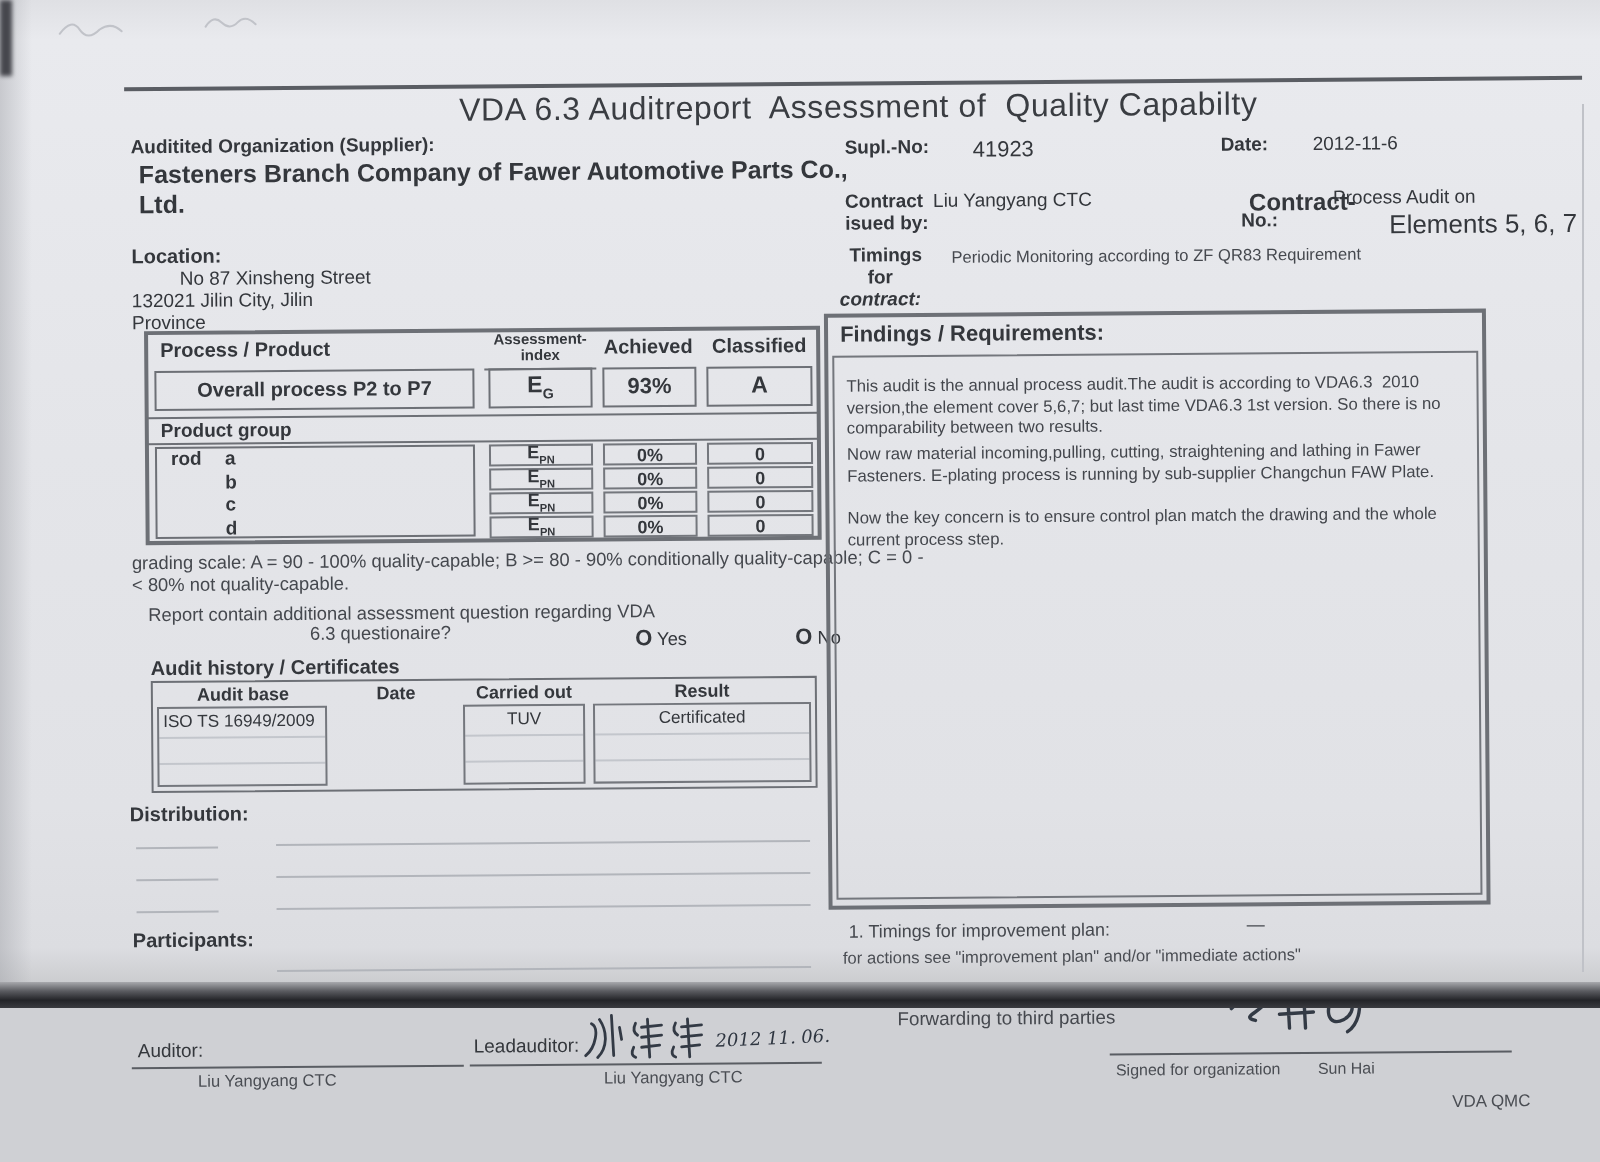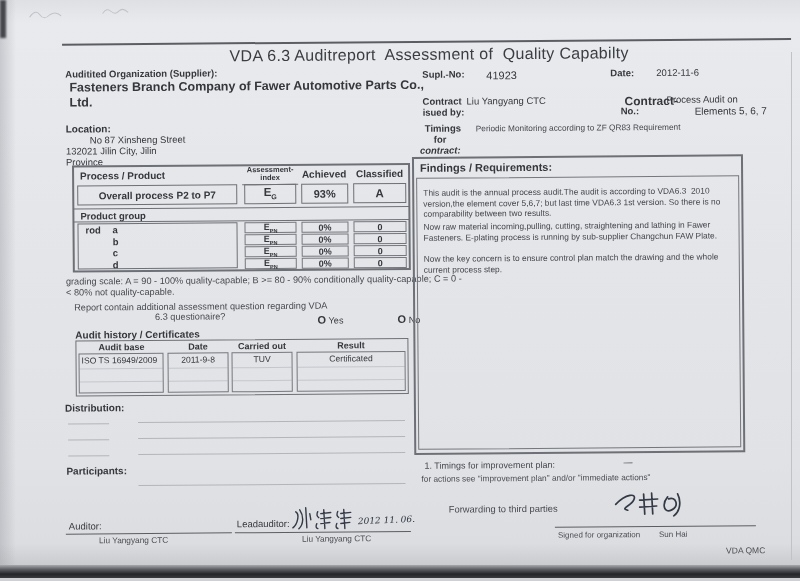--- a/index.html
+++ b/index.html
@@ -1,18 +1,18 @@
 <!DOCTYPE html>
 <html><head>
 <meta charset="utf-8">
 <style>
   * { margin:0; padding:0; box-sizing:border-box; }
   html,body { width:800px; height:581px; overflow:hidden; }
   body { font-family:"Liberation Sans", sans-serif; background:#cfd0d4; }
-  .scan { position:relative; width:800px; height:578px;
+  .scan { position:relative; width:800px; height:504px;
           background:linear-gradient(180deg,#dfe0e4 0%, #e9eaee 4%, #e4e5e9 45%, #e1e2e6 80%, #dcdde1 94%, #c9cacd 98%);
           color:#34373c; }
   .left-shade { position:absolute; left:0; top:0; width:16px; height:100%;
           background:linear-gradient(90deg, rgba(160,162,168,.45), rgba(160,162,168,0)); }
   .corner-mark { position:absolute; left:0; top:0; width:6px; height:38px; background:#46474d; filter:blur(1px); }
   .bottom-band { position:absolute; left:0; bottom:0; width:100%; height:13px;
           background:linear-gradient(180deg,#a8a9ad 0%, #5a5b60 35%, #232428 70%, #3a3b40 100%); }
   .edge-right { position:absolute; right:8px; top:52px; bottom:18px; width:1px; background:#c0c2c8; }
   .paper { position:absolute; inset:0; transform:rotate(-0.45deg); transform-origin:400px 290px; }
   .t { position:absolute; white-space:pre; line-height:1.15; }
@@ -65,21 +65,21 @@
     <div class="t b" style="left:612px; top:70px; font-size:9.5px;">Date:</div>
     <div class="t" style="left:658px; top:70px; font-size:9.5px;">2012-11-6</div>
 
     <div class="t b" style="left:424px; top:97px; font-size:9.5px;">Contract</div>
     <div class="t b" style="left:424px; top:108px; font-size:9.5px;">isued by:</div>
     <div class="t" style="left:468px; top:97px; font-size:9.5px;">Liu Yangyang CTC</div>
 
     <div class="t b" style="left:626px; top:97px; font-size:12px;">Contract-</div>
     <div class="t b" style="left:622px; top:108px; font-size:9.5px;">No.:</div>
     <div class="t" style="left:668px; top:97px; font-size:9.5px;">Process Audit on</div>
-    <div class="t" style="left:671px; top:108px; font-size:10px;padding-left:25px;">Elements 5, 6, 7</div>
+    <div class="t" style="left:671px; top:108px; font-size:13px;padding-left:25px;">Elements 5, 6, 7</div>
 
     <div class="t b" style="left:426px; top:124px; font-size:9.5px;">Timings</div>
     <div class="t b" style="left:435px; top:135px; font-size:9.5px;">for</div>
     <div class="t b" style="left:421px; top:146px; font-size:9.5px;font-style:italic;">contract:</div>
     <div class="t" style="left:477px; top:125px; font-size:8.3px; color:#45484e;">Periodic Monitoring according to ZF QR83 Requirement</div>
 
     <div class="box" style="left:73px; top:163px; width:338px; height:107px; border-width:2px;"></div>
     <div class="t b" style="left:81px; top:168px; font-size:10px;">Process / Product</div>
     <div class="t b c" style="left:243px; top:165px; width:56px; font-size:7.5px;">Assessment-</div>
     <div class="t b c" style="left:243px; top:173px; width:56px; font-size:7.5px; border-bottom:1px solid #6d7076; padding-bottom:1px;">index</div>
@@ -165,24 +165,20 @@
     <div class="t b" style="left:75px; top:327px; font-size:10px;">Audit history / Certificates</div>
     <div class="box" style="left:75px; top:338px; width:333px; height:56px;"></div>
     <div class="t b c" style="left:79px; top:340px; width:84px; font-size:9px;">Audit base</div>
     <div class="t b c" style="left:167px; top:340px; width:61px; font-size:9px;">Date</div>
     <div class="t b c" style="left:231px; top:340px; width:61px; font-size:9px;">Carried out</div>
     <div class="t b c" style="left:296px; top:340px; width:109px; font-size:9px;">Result</div>
 
     <div class="thinbox" style="left:78px; top:351px; width:85px; height:40px;
          background-image:linear-gradient(#c3c6cc,#c3c6cc),linear-gradient(#c3c6cc,#c3c6cc); background-size:100% 1px; background-position:0 14px,0 27px; background-repeat:no-repeat;">
       <span class="t" style="left:2px; top:2px; font-size:8.6px;">ISO TS 16949/2009</span>
-    </div>
-    <div class="thinbox" style="left:167px; top:351px; width:61px; height:40px;
-         background-image:linear-gradient(#c3c6cc,#c3c6cc),linear-gradient(#c3c6cc,#c3c6cc); background-size:100% 1px; background-position:0 14px,0 27px; background-repeat:no-repeat;">
-      <span class="t c" style="left:0; top:2px; width:100%; font-size:8.6px;">2011-9-8</span>
     </div>
     <div class="thinbox" style="left:296px; top:351px; width:109px; height:40px;
          background-image:linear-gradient(#c3c6cc,#c3c6cc),linear-gradient(#c3c6cc,#c3c6cc); background-size:100% 1px; background-position:0 14px,0 27px; background-repeat:no-repeat;">
       <span class="t c" style="left:0; top:2px; width:100%; font-size:8.6px;">Certificated</span>
     </div>
     <div class="thinbox" style="left:231px; top:351px; width:61px; height:40px;
          background-image:linear-gradient(#c3c6cc,#c3c6cc),linear-gradient(#c3c6cc,#c3c6cc); background-size:100% 1px; background-position:0 14px,0 27px; background-repeat:no-repeat;">
       <span class="t c" style="left:0; top:2px; width:100%; font-size:8.6px;">TUV</span>
     </div>
 

